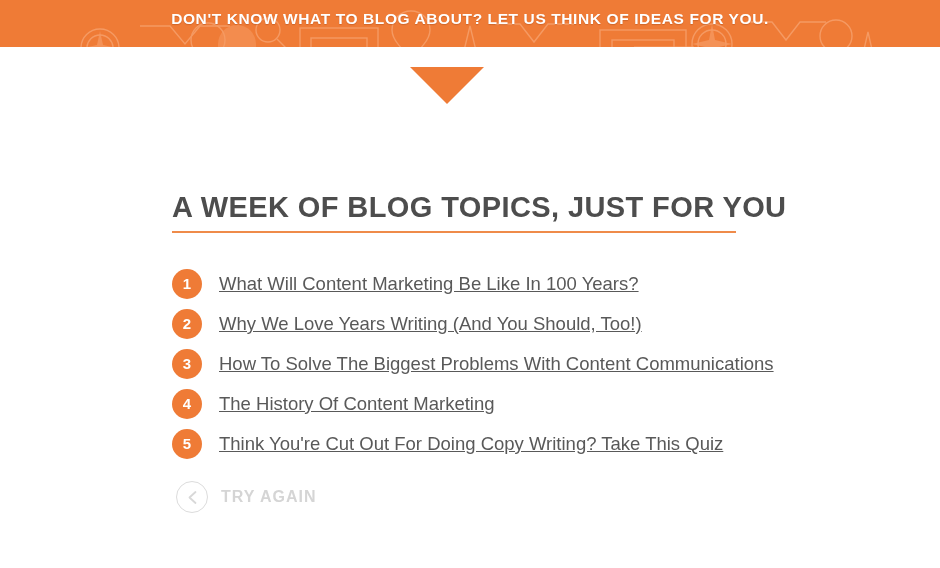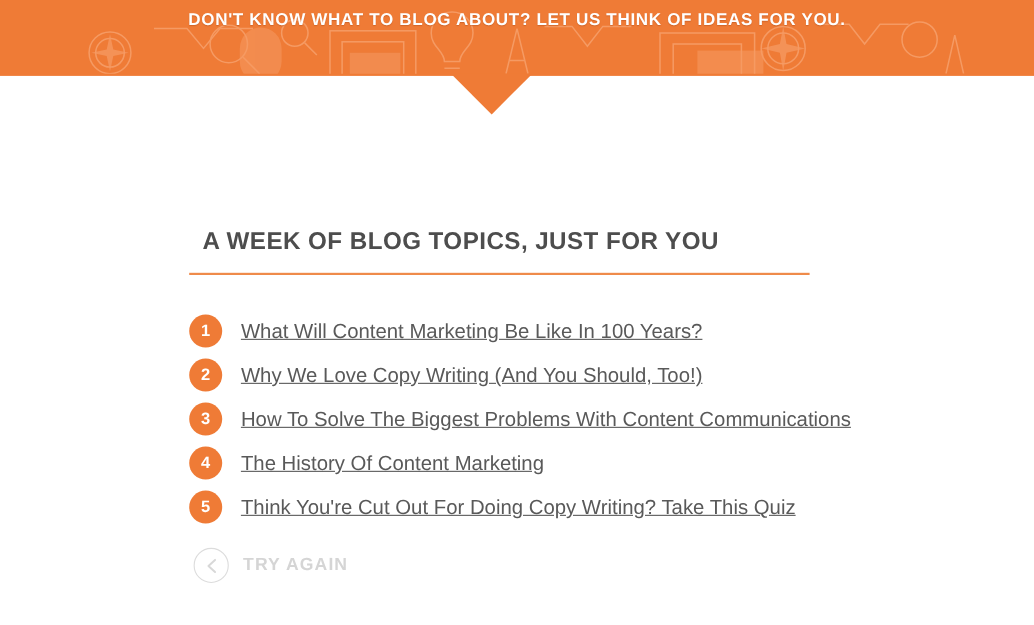--- a/index.html
+++ b/index.html
@@ -14,21 +14,21 @@
     overflow: hidden;
     position: relative;
   }
 
   
   .banner {
     position: absolute;
     left: 0;
     top: 0;
     width: 940px;
-    height: 69px;
+    height: 47px;
     background: #ef7b36;
     overflow: hidden;
   }
   .banner-pattern {
     position: absolute;
     left: 0;
     top: 0;
     width: 940px;
     height: 67px;
     opacity: 1;
@@ -59,25 +59,25 @@
 
   
   .content {
     position: absolute;
     left: 172px;
     top: 190px;
     width: 700px;
   }
   .page-title {
     color: #4d4d4d;
-    font-size: 22px;
+    font-size: 29px;
     font-weight: bold;
     letter-spacing: 0.4px;
     line-height: 34px;
-    margin: 12px;
+    margin: 0;
     white-space: nowrap;
   }
   .title-rule {
     width: 564px;
     height: 2px;
     background: #ef8b4a;
     margin-top: 7px;
   }
 
   
@@ -209,21 +209,21 @@
 
   <ul class="topic-list">
 
     <li class="topic-item">
       <span class="badge">1</span>
       <span class="topic-text">What Will Content Marketing Be Like In 100 Years?</span>
     </li>
 
     <li class="topic-item">
       <span class="badge">2</span>
-      <span class="topic-text">Why We Love Copy Writing (And You Should, Too!)</span>
+      <span class="topic-text">Why We Love Years Writing (And You Should, Too!)</span>
     </li>
 
     <li class="topic-item">
       <span class="badge">3</span>
       <span class="topic-text">How To Solve The Biggest Problems With Content Communications</span>
     </li>
 
     <li class="topic-item">
       <span class="badge">4</span>
       <span class="topic-text">The History Of Content Marketing</span>

